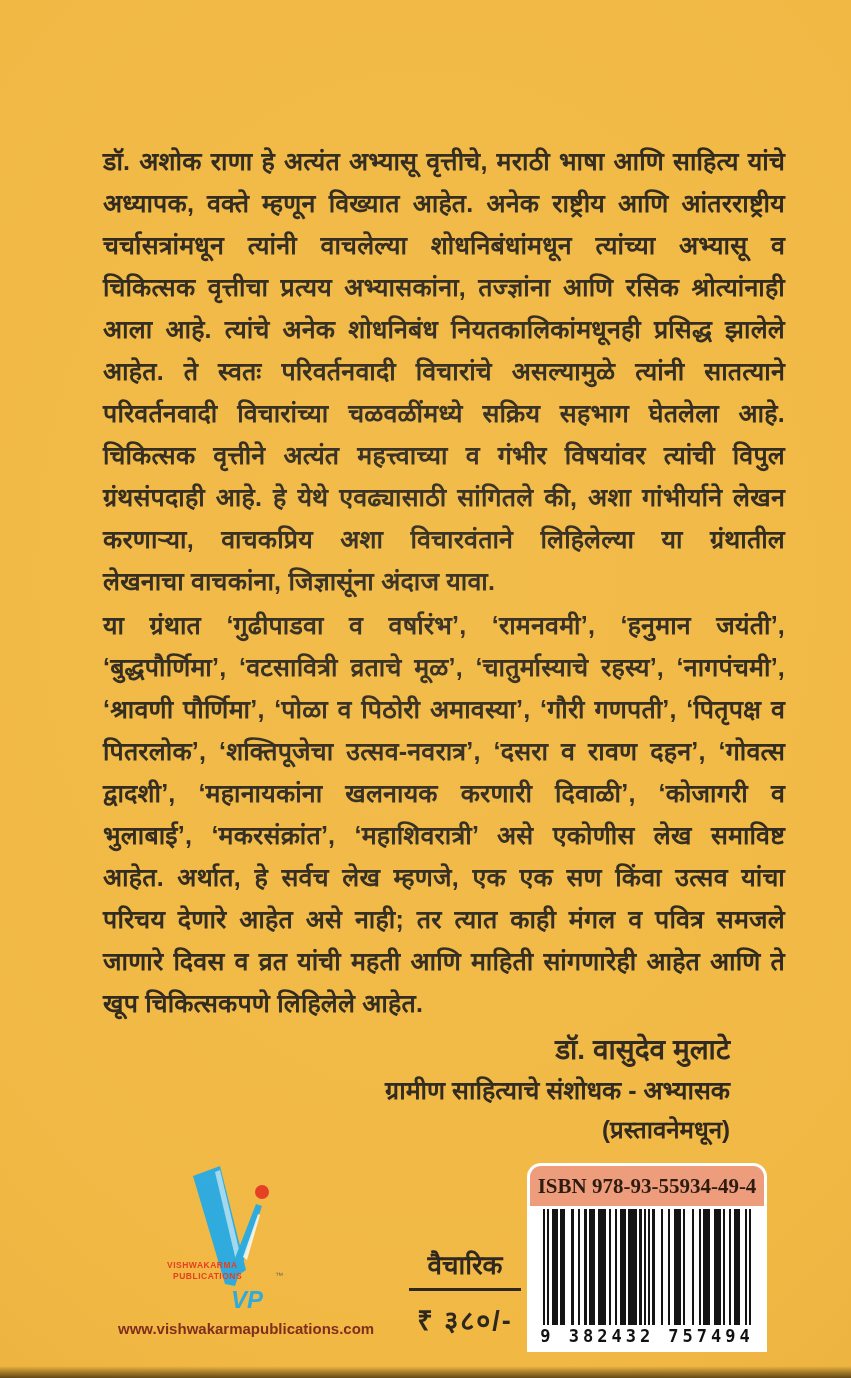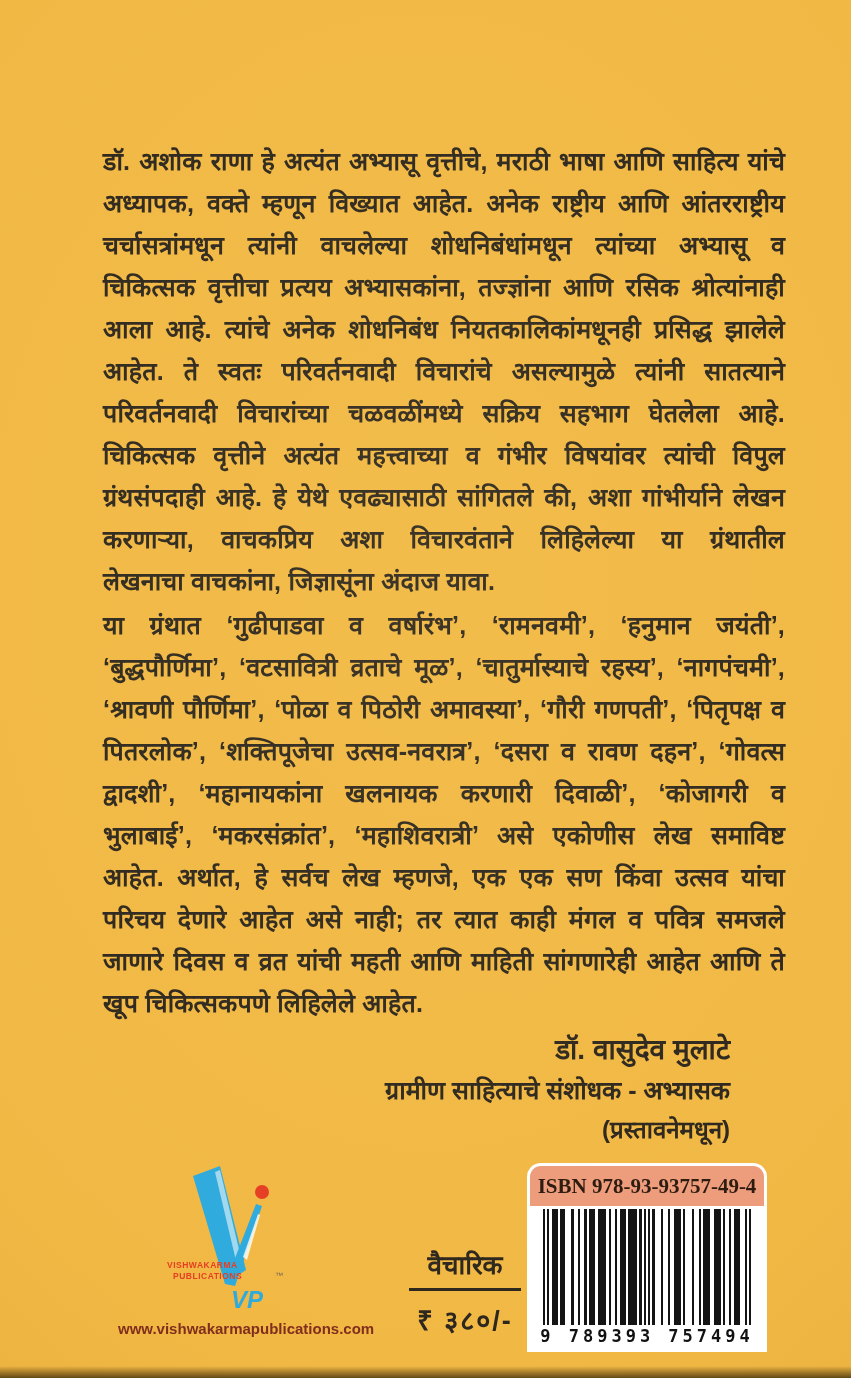--- a/index.html
+++ b/index.html
@@ -142,21 +142,21 @@
 
   <div class="website">www.vishwakarmapublications.com</div>
 
   <div class="category-price">
     <div class="category">वैचारिक</div>
     <div class="cat-underline"></div>
     <div class="price">₹ ३८०/-</div>
   </div>
 
   <div class="barcode-box">
-    <div class="isbn-strip">ISBN 978-93-93757-49-4</div>
+    <div class="isbn-strip">ISBN 978-93-55934-49-4</div>
     <div class="bars" id="bars">
         <span class="bar-black" style="width: 2.2px;"></span>
         <span class="bar-white" style="width: 2.2px;"></span>
         <span class="bar-black" style="width: 2.2px;"></span>
         <span class="bar-white" style="width: 2.2px;"></span>
         <span class="bar-black" style="width: 6.6px;"></span>
         <span class="bar-white" style="width: 2.2px;"></span>
         <span class="bar-black" style="width: 4.4px;"></span>
         <span class="bar-white" style="width: 6.6px;"></span>
         <span class="bar-black" style="width: 2.2px;"></span>
@@ -204,17 +204,17 @@
         <span class="bar-black" style="width: 2.2px;"></span>
         <span class="bar-white" style="width: 4.4px;"></span>
         <span class="bar-black" style="width: 2.2px;"></span>
         <span class="bar-white" style="width: 2.2px;"></span>
         <span class="bar-black" style="width: 6.6px;"></span>
         <span class="bar-white" style="width: 4.4px;"></span>
         <span class="bar-black" style="width: 2.2px;"></span>
         <span class="bar-white" style="width: 2.2px;"></span>
         <span class="bar-black" style="width: 2.2px;"></span>
       </div>
-    <div class="digits">9 789393 757494</div>
+    <div class="digits">9 382432 757494</div>
   </div>
 
   <div class="bottom-shadow"></div>
 </div>
 
 </body></html>

